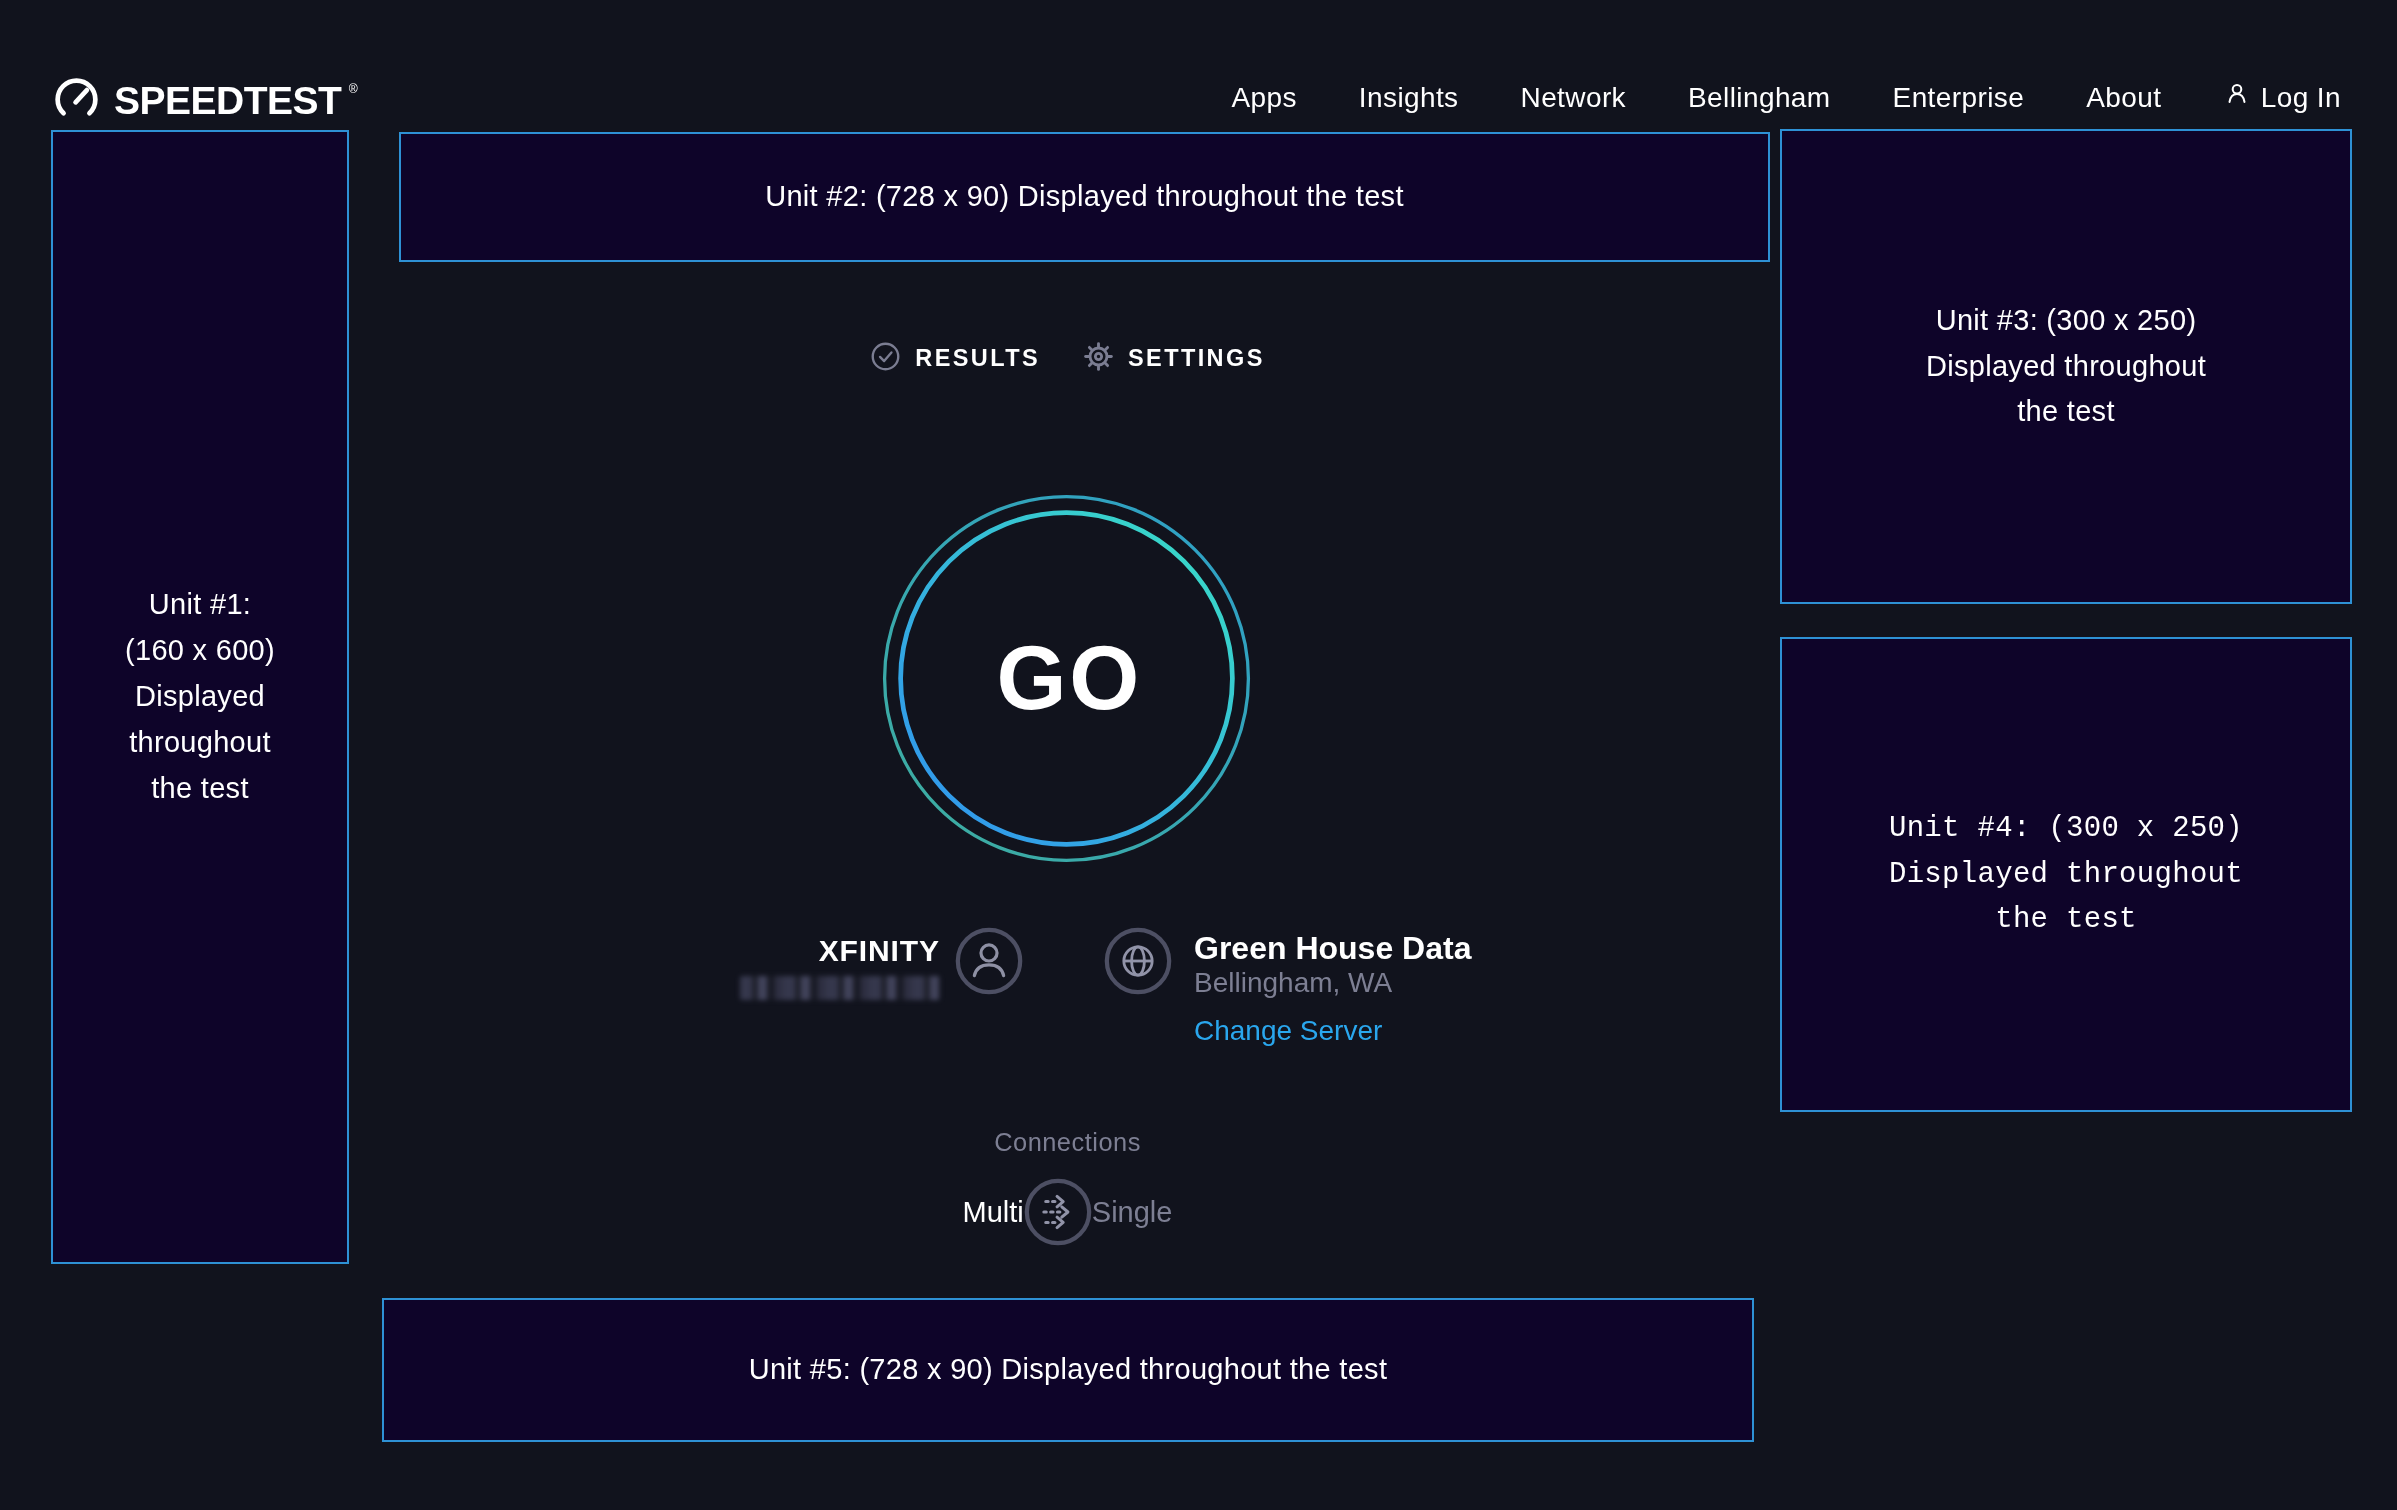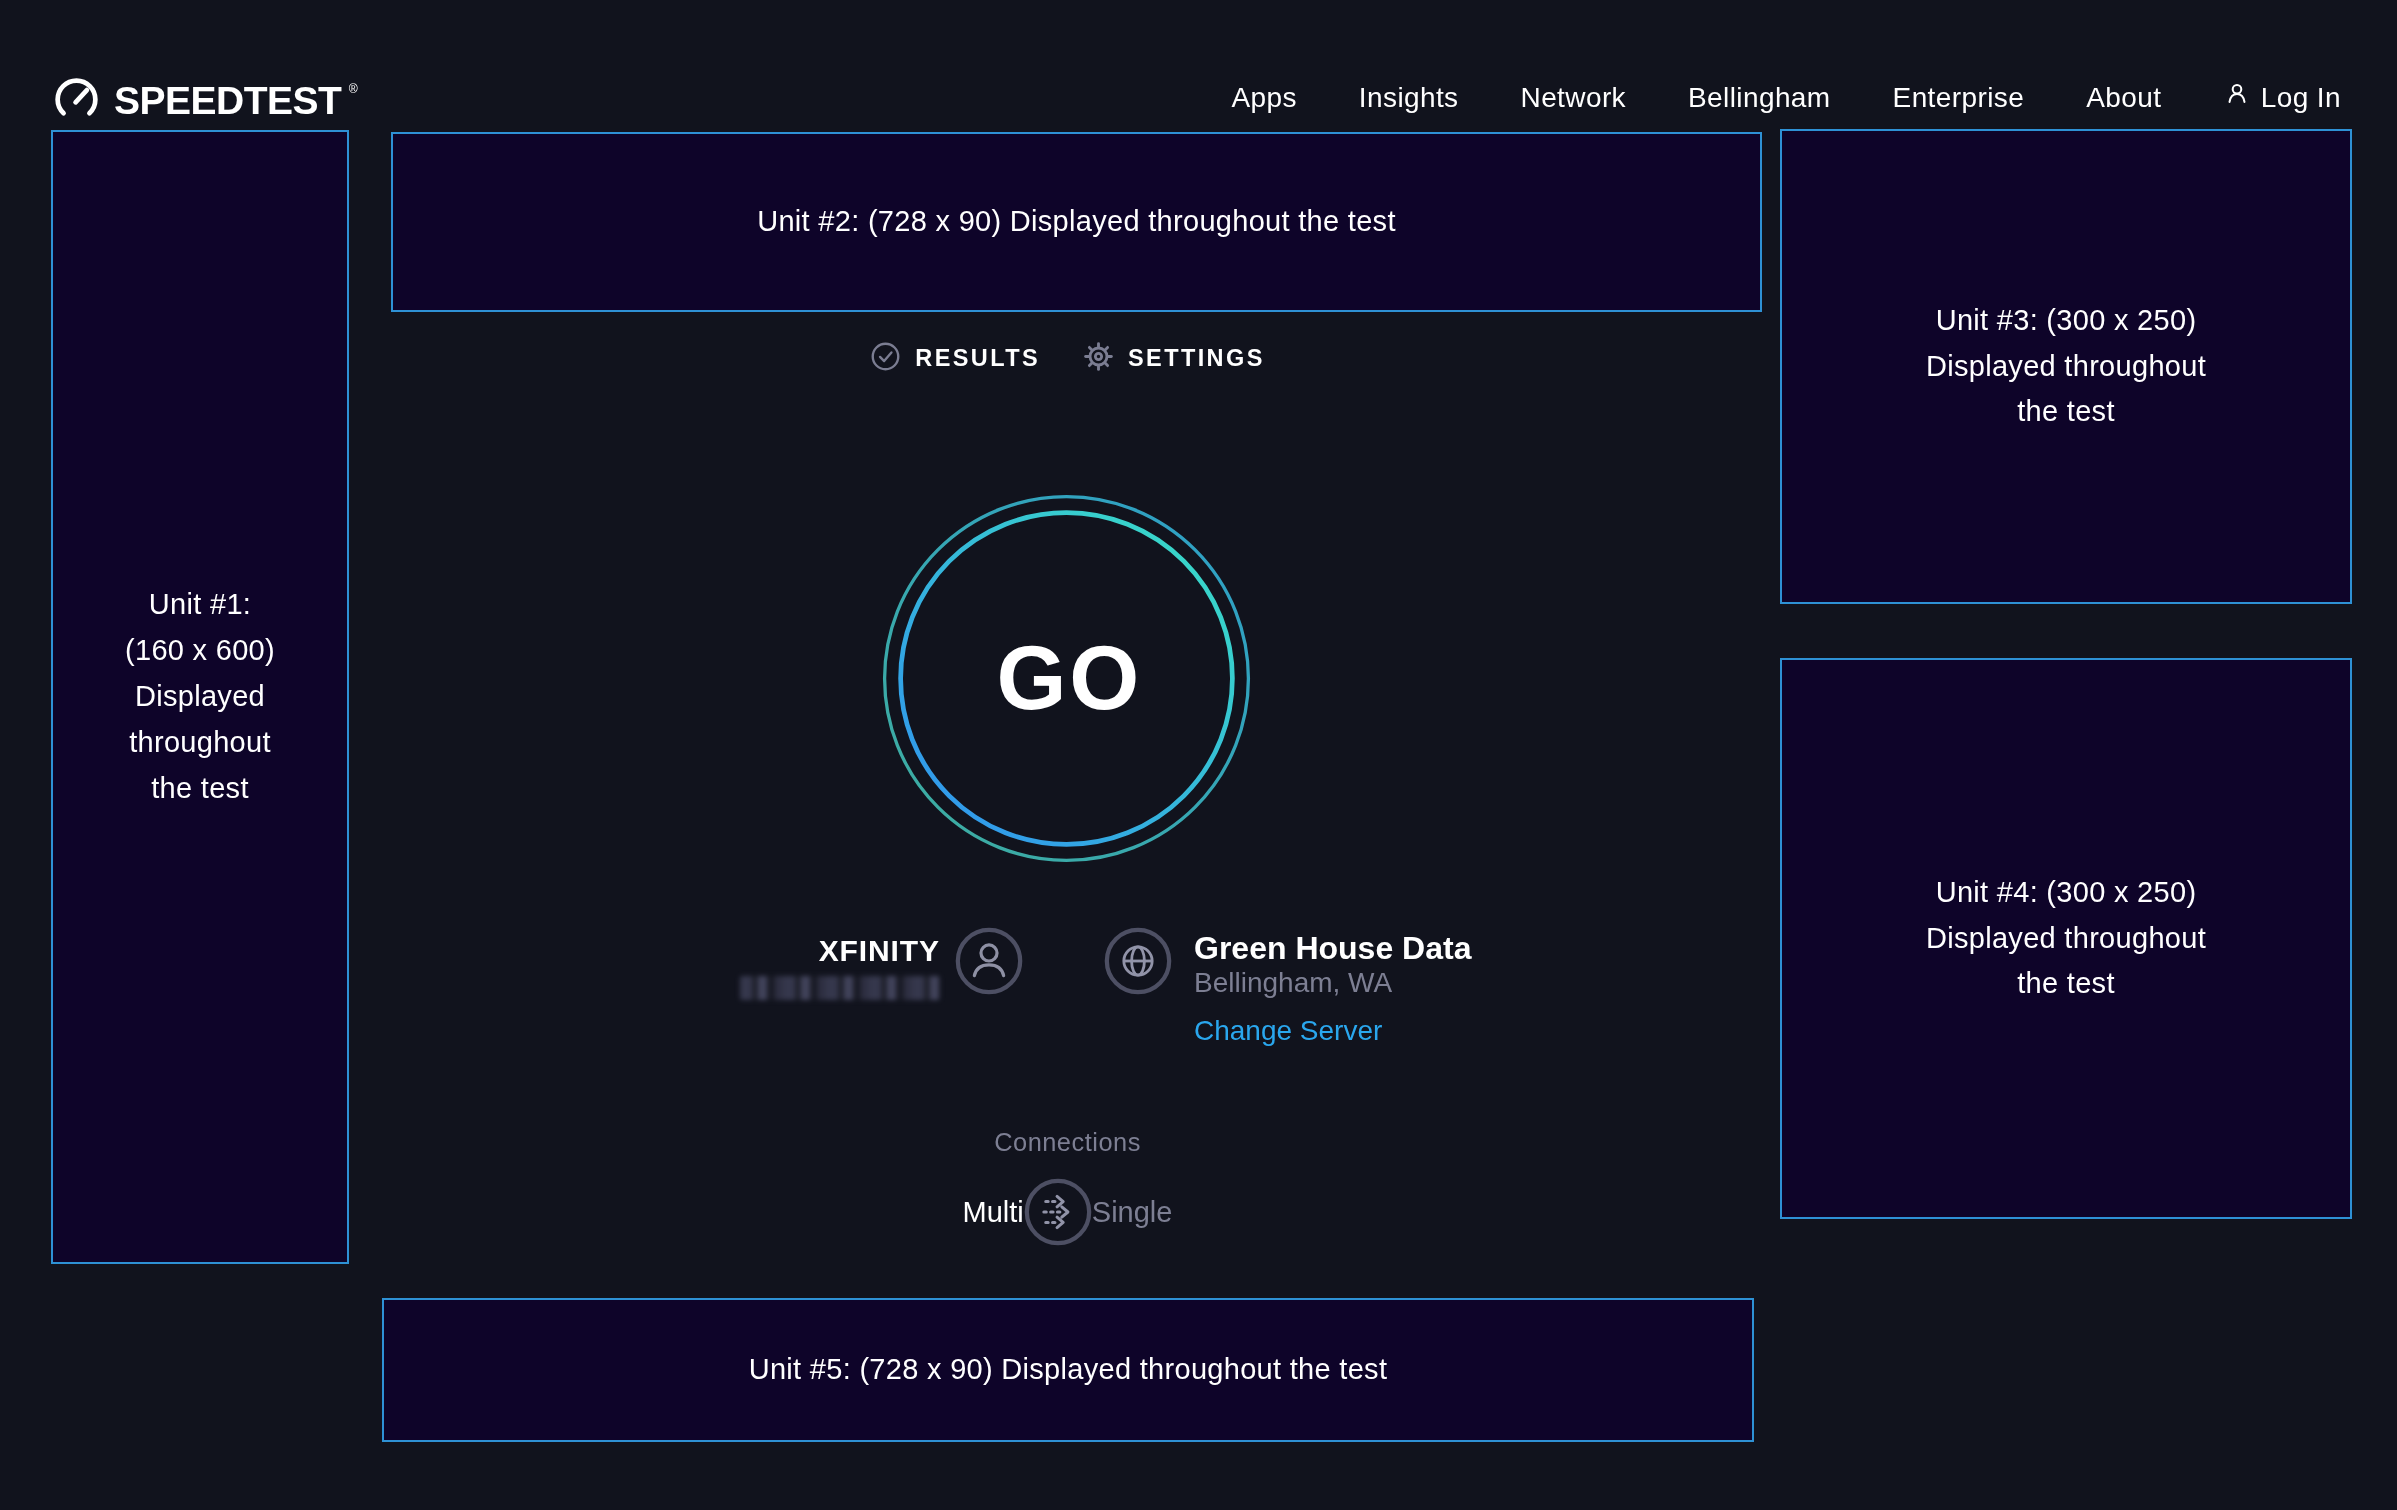--- a/index.html
+++ b/index.html
@@ -20,23 +20,23 @@
   .login { display:flex; align-items:center; gap:9.4px; cursor:pointer; }
 
   
   .ad {
     position:absolute; background:#0e0429; border:2.8px solid #2e91d5;
     display:flex; align-items:center; justify-content:center; text-align:center;
     cursor:pointer;
   }
   .ad-text { font-size:29px; line-height:1.58; letter-spacing:0.3px; color:#fff; white-space:pre-line; }
   #ad1 { left:51px;  top:130px;  width:298px;  height:1134px; }
-  #ad2 { left:391px; top:132px;  width:1371px; height:180px; }
+  #ad2 { left:399px; top:132px;  width:1371px; height:130px; }
   #ad3 { left:1780px;top:129px;  width:572px;  height:475px; }
-  #ad4 { left:1780px;top:658px;  width:572px;  height:561px; }
+  #ad4 { left:1780px;top:637px;  width:572px;  height:475px;font-family:Liberation Mono, monospace; }
   #ad5 { left:382px; top:1298px; width:1372px; height:144px; }
 
   
   .tabs { position:absolute; left:382px; width:1371px; top:341px; display:flex; justify-content:center; gap:43px; }
   .tab { display:flex; align-items:center; gap:14px; cursor:pointer; }
   .tab-label { font-size:23.5px; font-weight:700; letter-spacing:2.4px; color:#fff; }
 
   
   .go { position:absolute; left:878px; top:490px; width:377px; height:377px; cursor:pointer; }
   .go-rings { position:absolute; left:0; top:0; }

